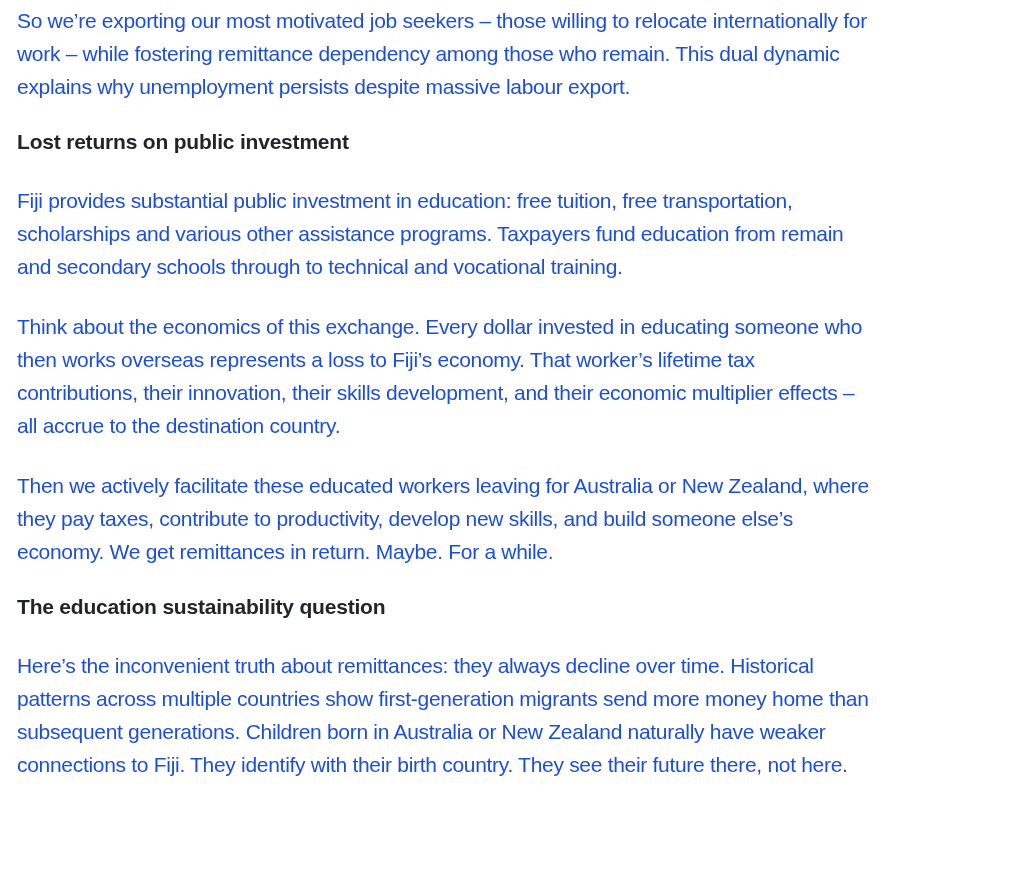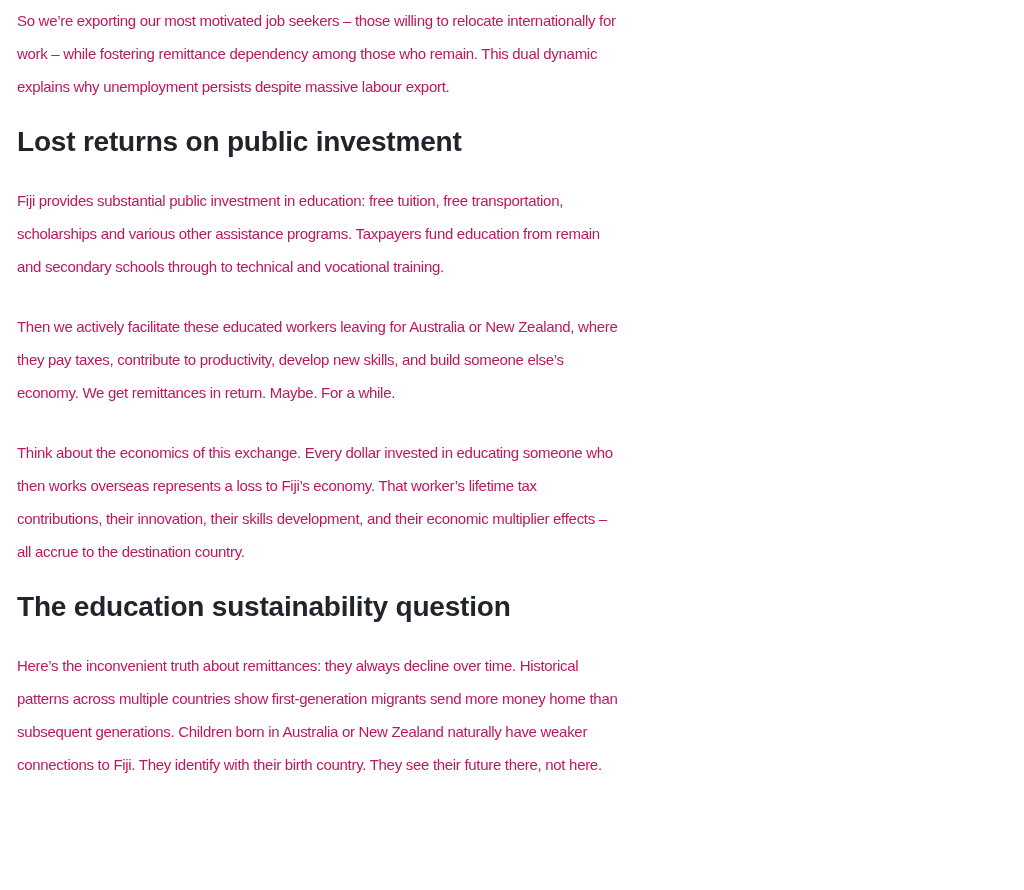--- a/index.html
+++ b/index.html
@@ -13,53 +13,53 @@
     overflow: hidden;
     font-family: "Liberation Sans", "DejaVu Sans", sans-serif;
   }
   .article {
     box-sizing: border-box;
     width: 1024px;
     padding: 4px 0 0 17px;
   }
   .article p {
     margin: 0 0 27px 0;
-    font-size: 15px;
+    font-size: 21px;
     line-height: 33px;
     font-weight: 400;
     letter-spacing: -0.3px;
-    color: #be185d;
+    color: #1d4ed8;
     white-space: pre;
   }
   .article h2 {
     margin: -5px 0 26px 0;
-    font-size: 28px;
+    font-size: 21px;
     line-height: 33px;
     font-weight: 700;
     letter-spacing: -0.2px;
     color: #20242b;
     white-space: pre;
   }
 </style>
 </head>
 <body>
 
 <main class="article">
   <p>So we’re exporting our most motivated job seekers – those willing to relocate internationally for
 work – while fostering remittance dependency among those who remain. This dual dynamic
 explains why unemployment persists despite massive labour export.</p>
   <h2>Lost returns on public investment</h2>
   <p>Fiji provides substantial public investment in education: free tuition, free transportation,
 scholarships and various other assistance programs. Taxpayers fund education from remain
 and secondary schools through to technical and vocational training.</p>
-  <p>Then we actively facilitate these educated workers leaving for Australia or New Zealand, where
-they pay taxes, contribute to productivity, develop new skills, and build someone else’s
-economy. We get remittances in return. Maybe. For a while.</p>
   <p>Think about the economics of this exchange. Every dollar invested in educating someone who
 then works overseas represents a loss to Fiji’s economy. That worker’s lifetime tax
 contributions, their innovation, their skills development, and their economic multiplier effects –
 all accrue to the destination country.</p>
+  <p>Then we actively facilitate these educated workers leaving for Australia or New Zealand, where
+they pay taxes, contribute to productivity, develop new skills, and build someone else’s
+economy. We get remittances in return. Maybe. For a while.</p>
   <h2>The education sustainability question</h2>
   <p>Here’s the inconvenient truth about remittances: they always decline over time. Historical
 patterns across multiple countries show first-generation migrants send more money home than
 subsequent generations. Children born in Australia or New Zealand naturally have weaker
 connections to Fiji. They identify with their birth country. They see their future there, not here.</p>
 </main>
 
 </body></html>

